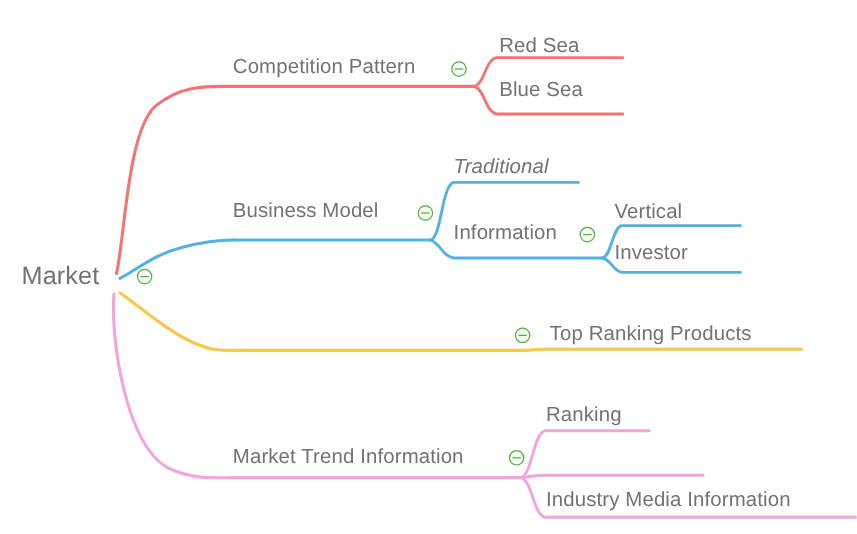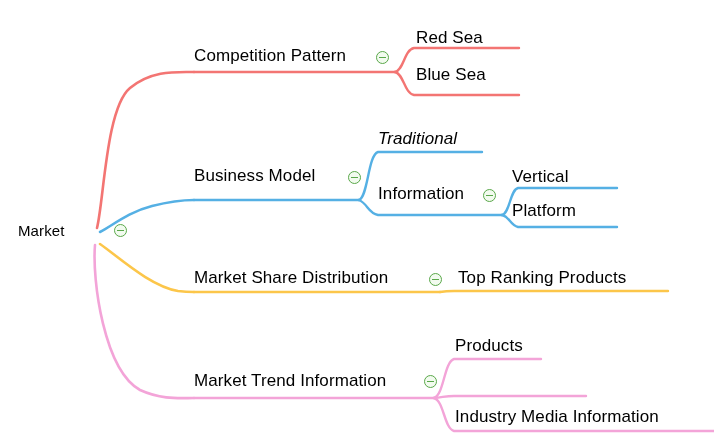--- a/index.html
+++ b/index.html
@@ -21,27 +21,27 @@
     position: absolute;
     left: 0;
     top: 0;
     width: 714px;
     height: 445px;
     pointer-events: none;
   }
   .node-label {
     position: absolute;
     white-space: nowrap;
-    color: #000000;
+    color: #737373;
     font-size: 17px;
     line-height: 20px;
     letter-spacing: 0.1px;
   }
   .node-root {
-    font-size: 15px;
+    font-size: 21px;
   }
   .toggle {
     position: absolute;
     width: 13px;
     height: 13px;
     border-radius: 50%;
     border: 1.4px solid #5aa84a;
     background: #f2fbef;
     box-sizing: border-box;
   }
@@ -104,26 +104,25 @@
   <div class="node-label" style="left:416px; top:65px;">Blue Sea</div>
 
   <div class="node-label" style="left:194px; top:166px;">Business Model</div>
   <div class="toggle" style="left:348px; top:171px;"></div>
 
   <div class="node-label" style="left:378px; top:129px;font-style:italic;">Traditional</div>
   <div class="node-label" style="left:378px; top:184px;">Information</div>
   <div class="toggle" style="left:483px; top:189px;"></div>
 
   <div class="node-label" style="left:512px; top:167px;text-align:center;">Vertical</div>
-  <div class="node-label" style="left:512px; top:201px;">Platform</div>
+  <div class="node-label" style="left:512px; top:201px;">Investor</div>
 
-  <div class="node-label" style="left:194px; top:268px;">Market Share Distribution</div>
   <div class="toggle" style="left:429px; top:273px;"></div>
 
   <div class="node-label" style="left:458px; top:268px;">Top Ranking Products</div>
 
   <div class="node-label" style="left:194px; top:371px;">Market Trend Information</div>
   <div class="toggle" style="left:424px; top:375px;"></div>
 
-  <div class="node-label" style="left:455px; top:336px;">Products</div>
+  <div class="node-label" style="left:455px; top:336px;">Ranking</div>
   <div class="node-label" style="left:455px; top:407px;text-align:center;">Industry Media Information</div>
 
 </div>
 
 </body></html>

